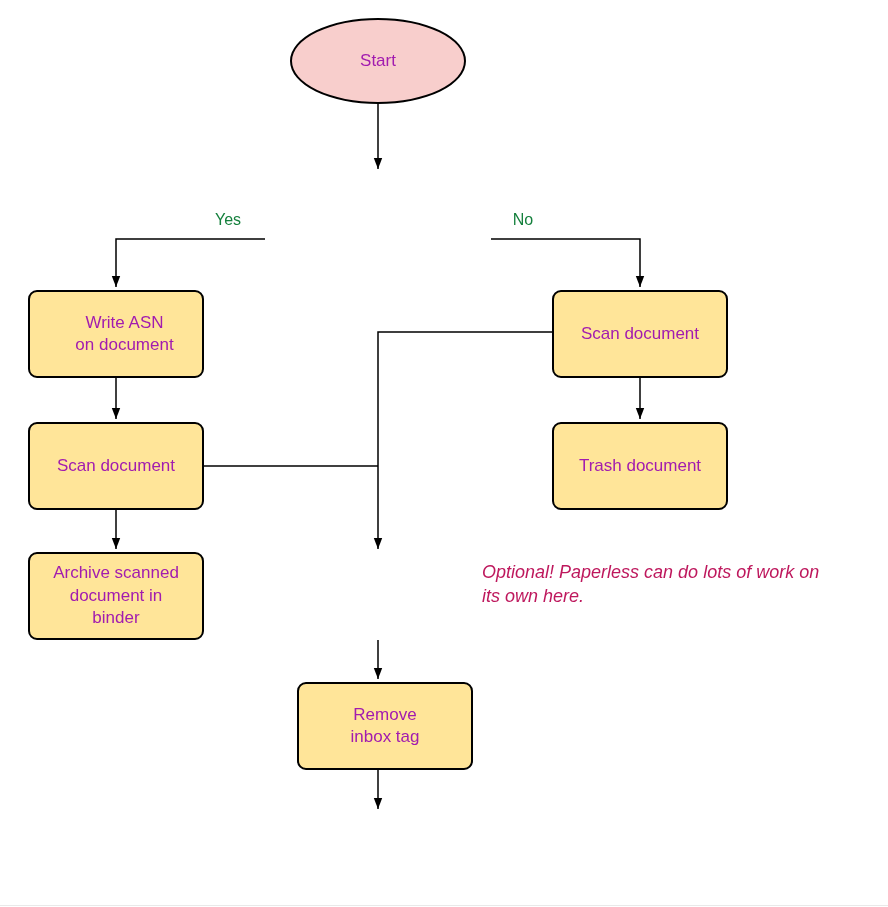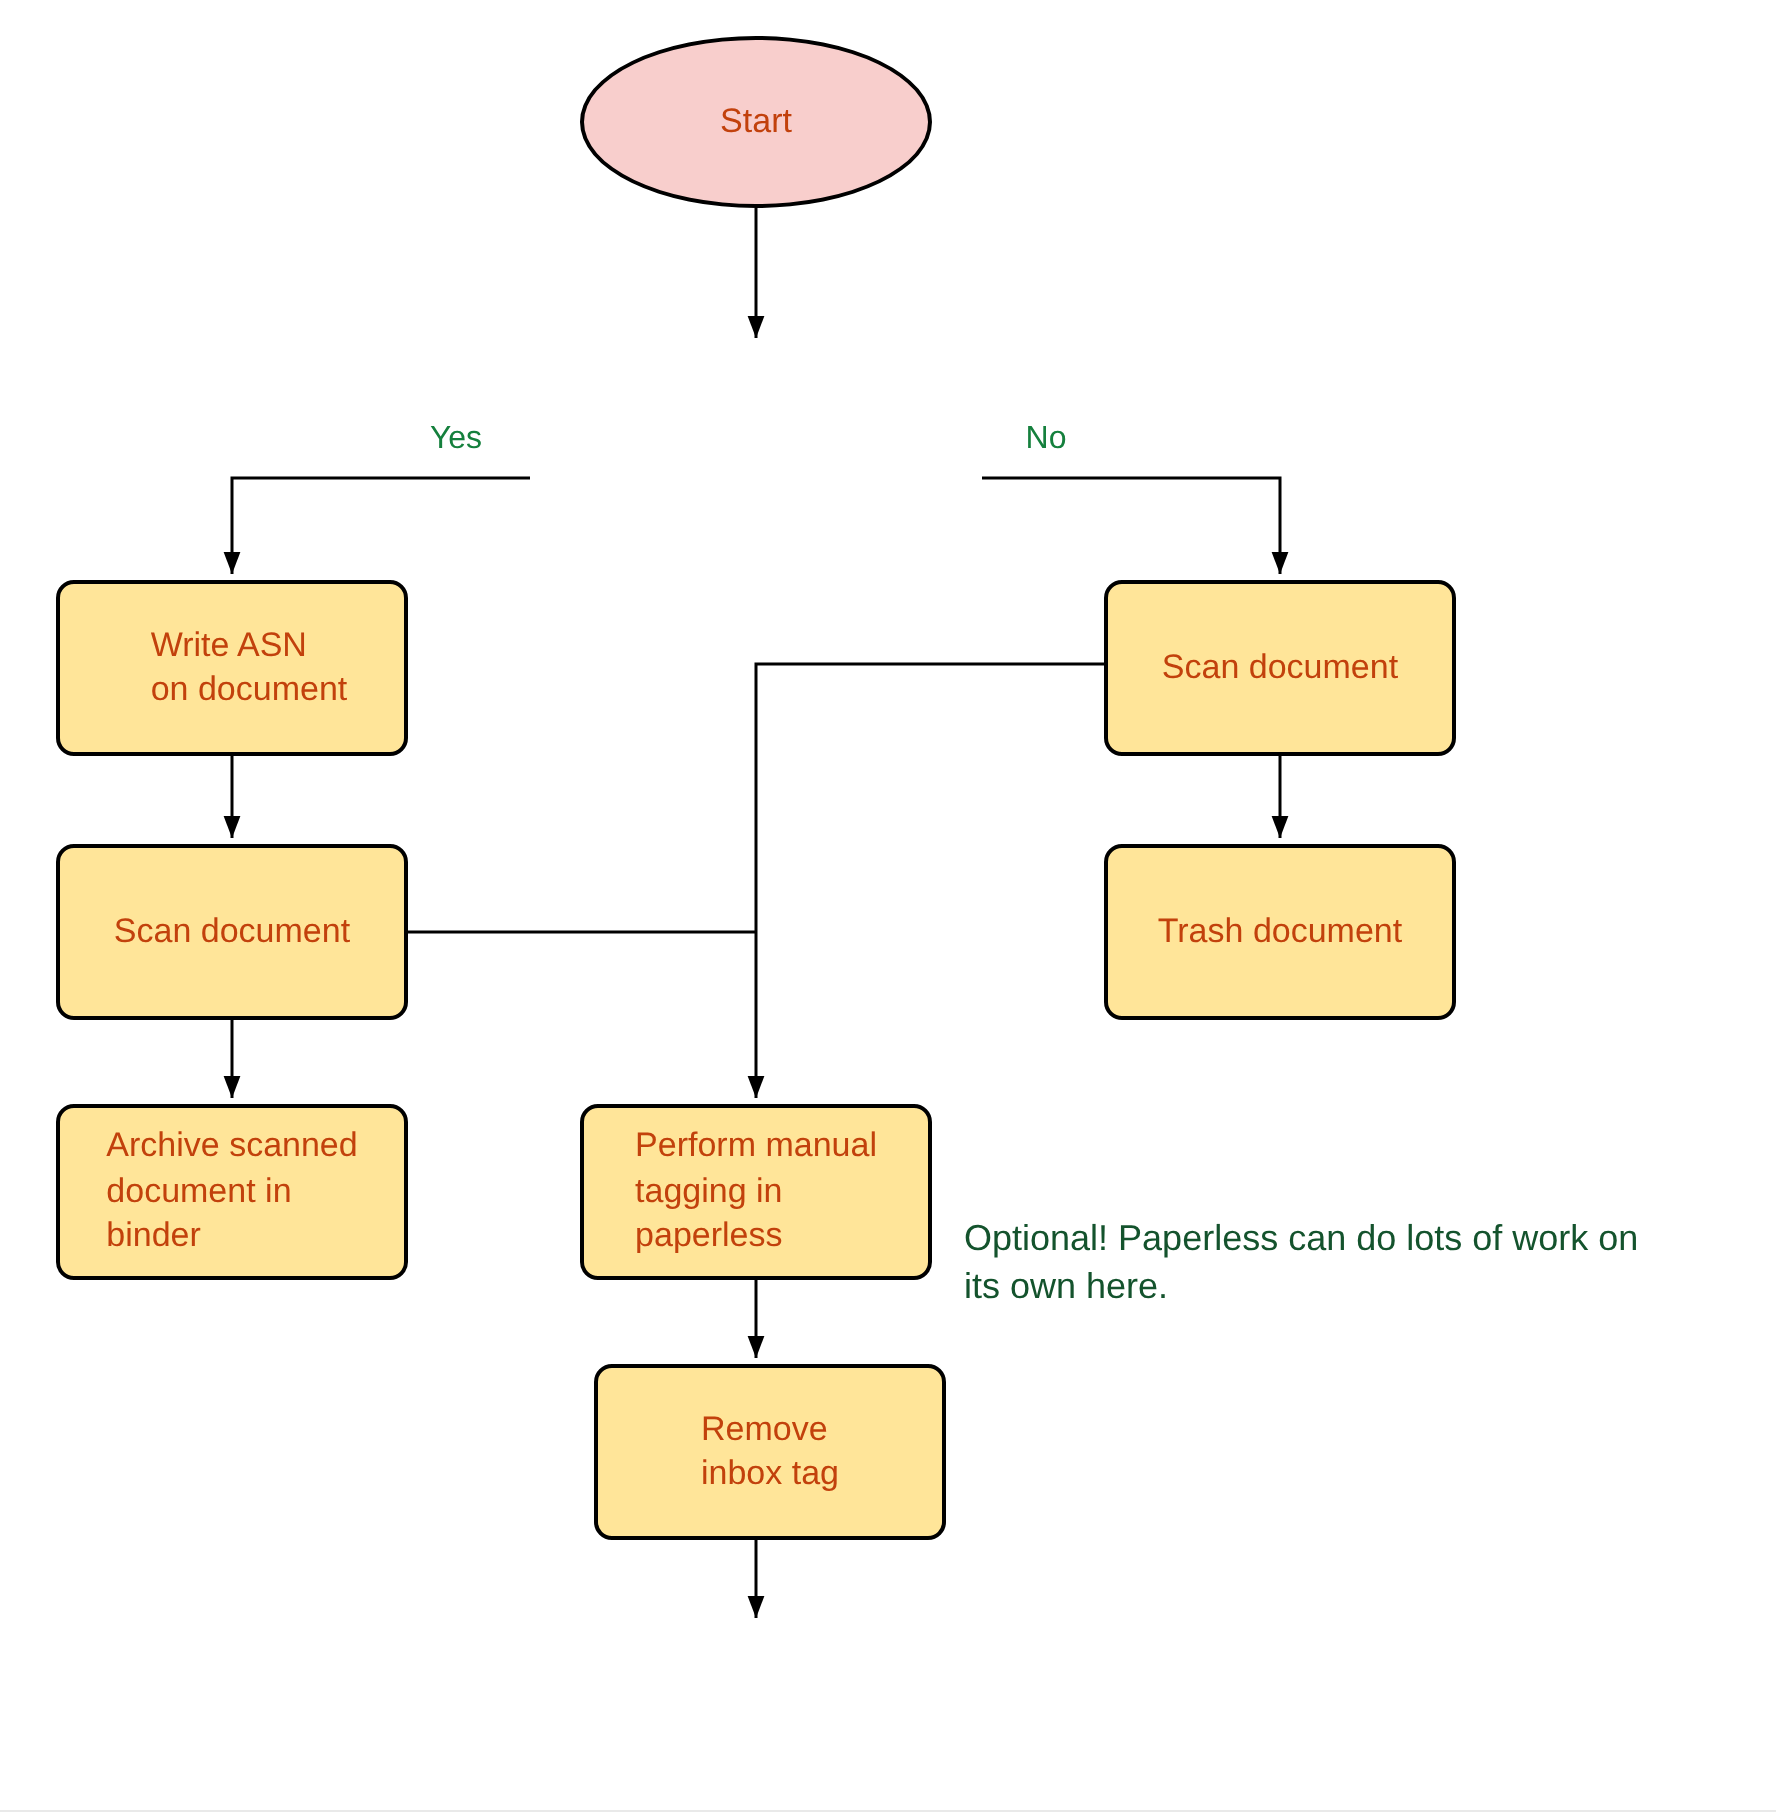--- a/index.html
+++ b/index.html
@@ -14,25 +14,25 @@
     overflow: hidden;
   }
 
   .edges { position: absolute; left: 0; top: 0; }
 
   .node {
     position: absolute;
     display: flex;
     align-items: center;
     justify-content: center;
-    text-align: left;
+    text-align: center;
     font-size: 17px;
     line-height: 1.32;
     white-space: pre-line;
-    color: #c2410c;
+    color: #a21caf;
   }
 
   .process {
     width: 176px;
     height: 88px;
     background: var(--process-fill, #ffe599);
     border: 2px solid var(--stroke, #000);
     border-radius: 9px;
   }
 
@@ -69,26 +69,27 @@
     font-size: 16px;
     text-align: center;
     color: #15803d;
   }
   #lbl-yes { left: 203px; top: 211px; width: 50px; }
   #lbl-no  { left: 498px; top: 211px; width: 50px; }
 
   .annotation {
     position: absolute;
     left: 482px;
-    top: 608px;
+    top: 561px;
     width: 400px;
     font-size: 18px;
+    font-style: italic;
     line-height: 1.32;
     white-space: pre-line;
-    color: #14532d;
+    color: #be185d;
   }
 
   #n-start   { left: 290px; top: 18px;  }
   #n-write   { left: 28px;  top: 290px; padding-left: 17px; }
   #n-scanL   { left: 28px;  top: 422px; }
   #n-archive { left: 28px;  top: 552px; }
   #n-scanR   { left: 552px; top: 290px; }
   #n-trash   { left: 552px; top: 422px; }
   #n-tag     { left: 290px; top: 552px; }
   #n-remove  { left: 297px; top: 682px; }
@@ -136,23 +137,20 @@
   <div id="n-scanL" class="node process">Scan document</div>
 
   <div id="n-archive" class="node process">Archive scanned
 document in
 binder</div>
 
   <div id="n-scanR" class="node process">Scan document</div>
 
   <div id="n-trash" class="node process">Trash document</div>
 
-  <div id="n-tag" class="node process">Perform manual
-tagging in
-paperless</div>
 
   <div class="annotation">Optional! Paperless can do lots of work on
 its own here.</div>
 
   <div id="n-remove" class="node process">Remove
 inbox tag</div>
 
 
   <div class="bottom-edge"></div>
 

